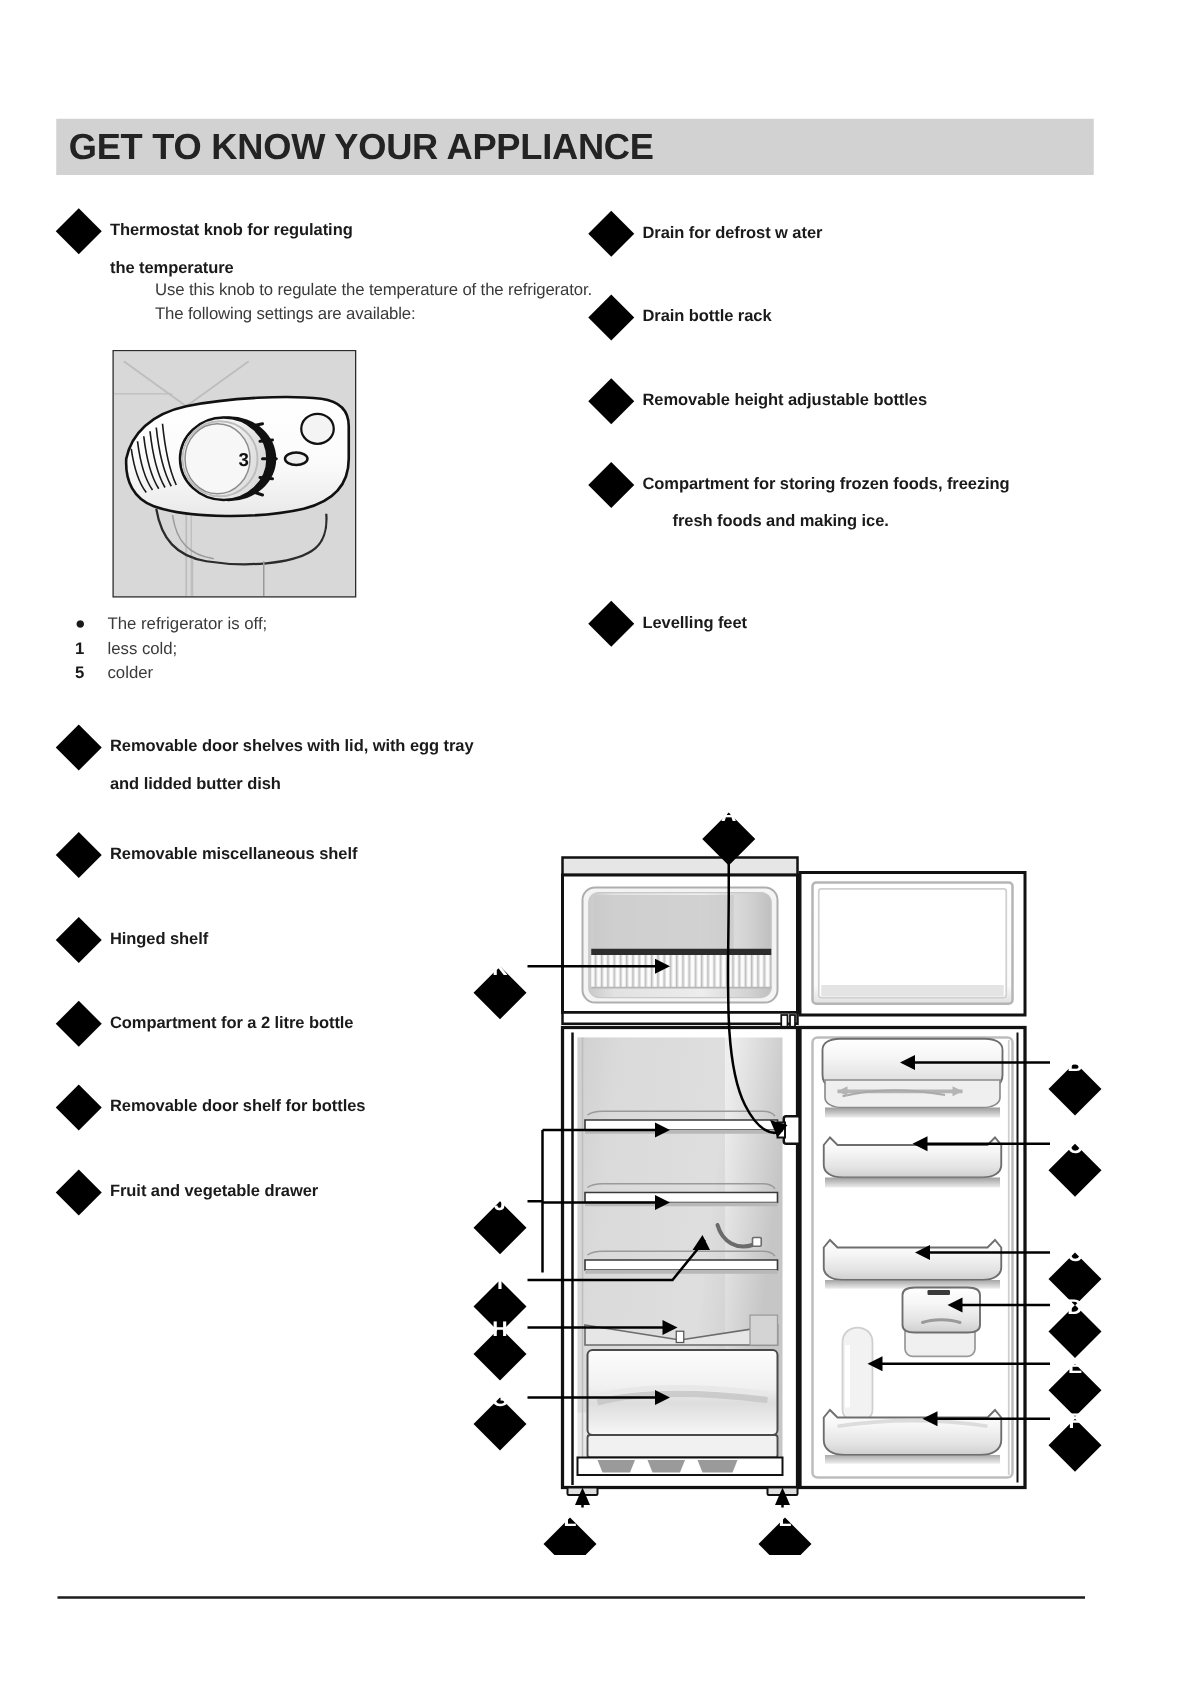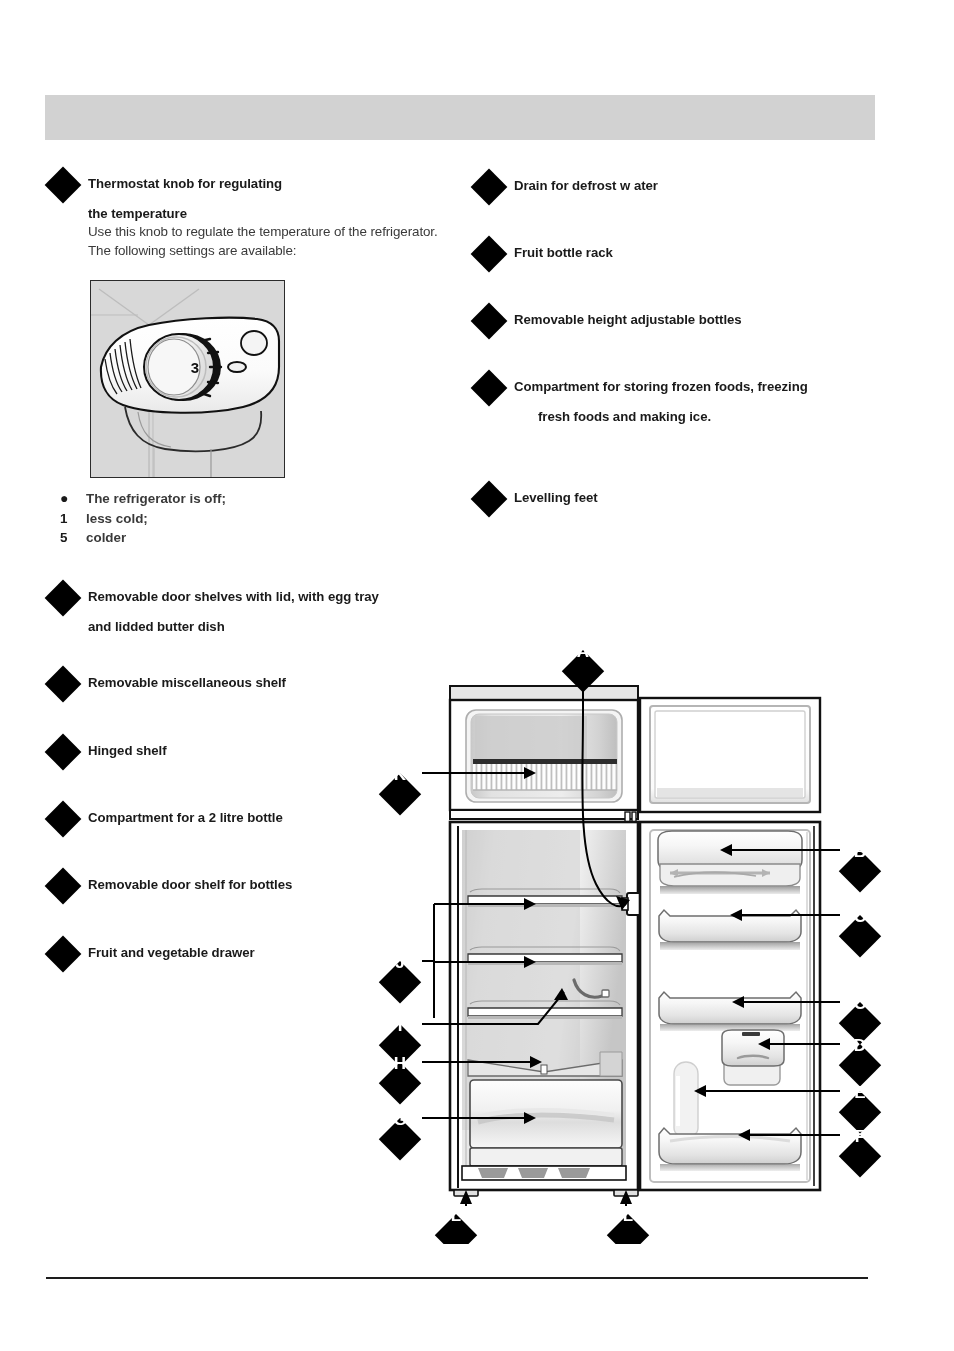--- a/index.html
+++ b/index.html
@@ -27,52 +27,53 @@
     position:absolute;width:26px;height:26px;background:#000;
     transform:rotate(45deg);
   }
   .btext{
     position:absolute;font-size:13.2px;font-weight:bold;color:#1a1a1a;
     line-height:1.30;letter-spacing:-0.05px;
   }
   .btext.sub{font-weight:bold;}
   .body-text{
     position:absolute;font-size:13.4px;font-weight:normal;color:#3a3a3a;
-    line-height:1.38;letter-spacing:-0.1px;
+    line-height:1.38;letter-spacing:-0.1px;margin-left:36px;
   }
 
   
   .knob-fig{
     position:absolute;left:90px;top:280px;width:193px;height:196px;
     border:1.6px solid #2b2b2b;background:#d8d8d8;overflow:hidden;
   }
 
   
   .legend{position:absolute;left:60px;top:489px;width:330px;font-size:13.4px;color:#3a3a3a;}
   .legend-row{display:flex;align-items:baseline;line-height:1.42;}
   .legend-key{width:26px;flex:0 0 26px;font-weight:bold;color:#1a1a1a;text-align:left;}
   .legend-key.dot{font-size:14px;}
-  .legend-val{font-weight:bold;text-align:center;}
+  .legend-val{font-weight:normal;text-align:center;}
 
   
   .diagram{position:absolute;left:378px;top:628px;width:512px;height:616px;}
   .diagram svg{display:block;}
 
   
   .footer-rule{
     position:absolute;left:46px;top:1277px;width:822px;height:0;
     border-top:2.2px solid #1d1d1d;
   }
 </style>
 </head>
 <body>
 
 <div class="page">
 
   <div class="header-band"></div>
+  <div class="header-title">GET TO KNOW YOUR APPLIANCE</div>
 
   <div class="dia" style="left:50px;top:172px;"></div>
   <div class="btext" style="left:88px;top:175px;width:330px;">Thermostat knob for regulating</div>
   <div class="btext sub" style="left:88px;top:205px;width:330px;">the temperature</div>
   <div class="body-text" style="left:88px;top:223px;width:352px;">Use this knob to regulate the temperature of the refrigerator. The following settings are available:</div>
 
   <div class="knob-fig">
     <svg width="193" height="196" viewBox="0 0 193 196" xmlns="http://www.w3.org/2000/svg">
       <defs>
         <linearGradient id="panelg" x1="0" y1="0" x2="0" y2="1">
@@ -164,21 +165,21 @@
   <div class="dia" style="left:50px;top:873px;"></div>
   <div class="btext" style="left:88px;top:876px;width:380px;">Removable door shelf for bottles</div>
 
   <div class="dia" style="left:50px;top:941px;"></div>
   <div class="btext" style="left:88px;top:944px;width:380px;">Fruit and vegetable drawer</div>
 
   <div class="dia" style="left:476px;top:174px;"></div>
   <div class="btext" style="left:514px;top:177px;width:390px;">Drain for defrost w ater</div>
 
   <div class="dia" style="left:476px;top:241px;"></div>
-  <div class="btext" style="left:514px;top:244px;width:390px;">Fruit bottle rack</div>
+  <div class="btext" style="left:514px;top:244px;width:390px;">Drain bottle rack</div>
 
   <div class="dia" style="left:476px;top:308px;"></div>
   <div class="btext" style="left:514px;top:311px;width:390px;">Removable height adjustable bottles</div>
 
   <div class="dia" style="left:476px;top:375px;"></div>
   <div class="btext" style="left:514px;top:378px;width:400px;">Compartment for storing frozen foods, freezing</div>
   <div class="btext" style="left:538px;top:408px;width:400px;">fresh foods and making ice.</div>
 
   <div class="dia" style="left:476px;top:486px;"></div>
   <div class="btext" style="left:514px;top:489px;width:390px;">Levelling feet</div>

